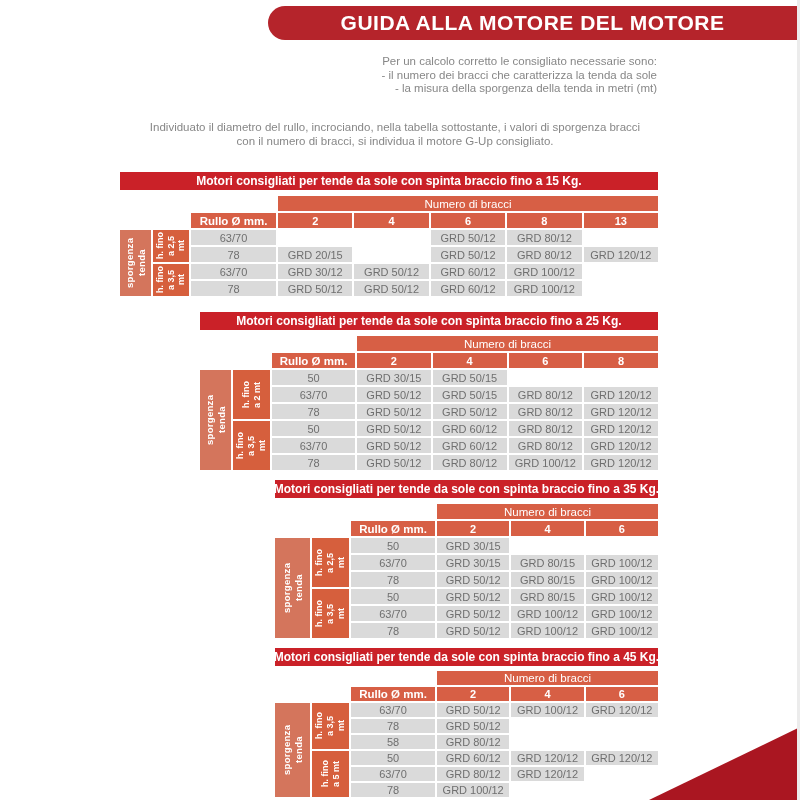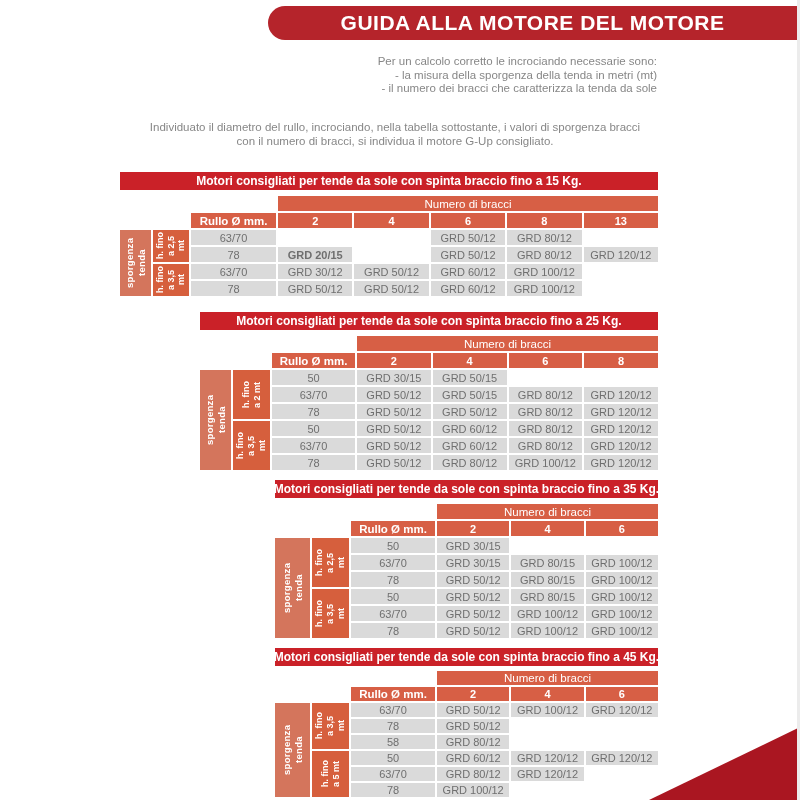--- a/index.html
+++ b/index.html
@@ -80,23 +80,23 @@
   }
 </style>
 </head>
 <body>
 
 <div class="banner">
   <span>GUIDA ALLA MOTORE DEL MOTORE</span>
 </div>
 
 <div class="intro">
-  <div>Per un calcolo corretto le incrociando necessarie sono:</div>
+  <div>Per un calcolo corretto le consigliato necessarie sono:</div>
+  <div>- il numero dei bracci che caratterizza la tenda da sole</div>
   <div>- la misura della sporgenza della tenda in metri (mt)</div>
-  <div>- il numero dei bracci che caratterizza la tenda da sole</div>
 </div>
 
 <div class="intro2">Individuato il diametro del rullo, incrociando, nella tabella sottostante, i valori di sporgenza bracci
 con il numero di bracci, si individua il motore G-Up consigliato.</div>
 
 <div class="mtable t1">
   <div class="ttitle">Motori consigliati per tende da sole con spinta braccio fino a 15 Kg.</div>
   <div class="tgrid">
       <div class="numbar" style="grid-area: 1 / 4 / auto / span 5;">Numero di bracci</div>
       <div class="rullohead" style="grid-area: 2 / 3;">Rullo Ø mm.</div>
@@ -110,21 +110,21 @@
       <div class="hfino" style="grid-area: 3 / 2 / span 2;">h. fino
 a 2,5
 mt</div>
       <div class="rullocell" style="grid-area: 3 / 3;">63/70</div>
       <div class="datacell empty" style="grid-area: 3 / 4;"></div>
       <div class="datacell empty" style="grid-area: 3 / 5;"></div>
       <div class="datacell" style="grid-area: 3 / 6;">GRD 50/12</div>
       <div class="datacell" style="grid-area: 3 / 7;">GRD 80/12</div>
       <div class="datacell empty" style="grid-area: 3 / 8;"></div>
       <div class="rullocell" style="grid-area: 4 / 3;">78</div>
-      <div class="datacell" style="grid-area: 4 / 4; font-weight: bold;">GRD 20/15</div>
+      <div class="datacell" style="grid-area: 4 / 4;">GRD 20/15</div>
       <div class="datacell empty" style="grid-area: 4 / 5;"></div>
       <div class="datacell" style="grid-area: 4 / 6;">GRD 50/12</div>
       <div class="datacell" style="grid-area: 4 / 7;">GRD 80/12</div>
       <div class="datacell" style="grid-area: 4 / 8;">GRD 120/12</div>
       <div class="hfino" style="grid-area: 5 / 2 / span 2;">h. fino
 a 3,5
 mt</div>
       <div class="rullocell" style="grid-area: 5 / 3;">63/70</div>
       <div class="datacell" style="grid-area: 5 / 4;">GRD 30/12</div>
       <div class="datacell" style="grid-area: 5 / 5;">GRD 50/12</div>

